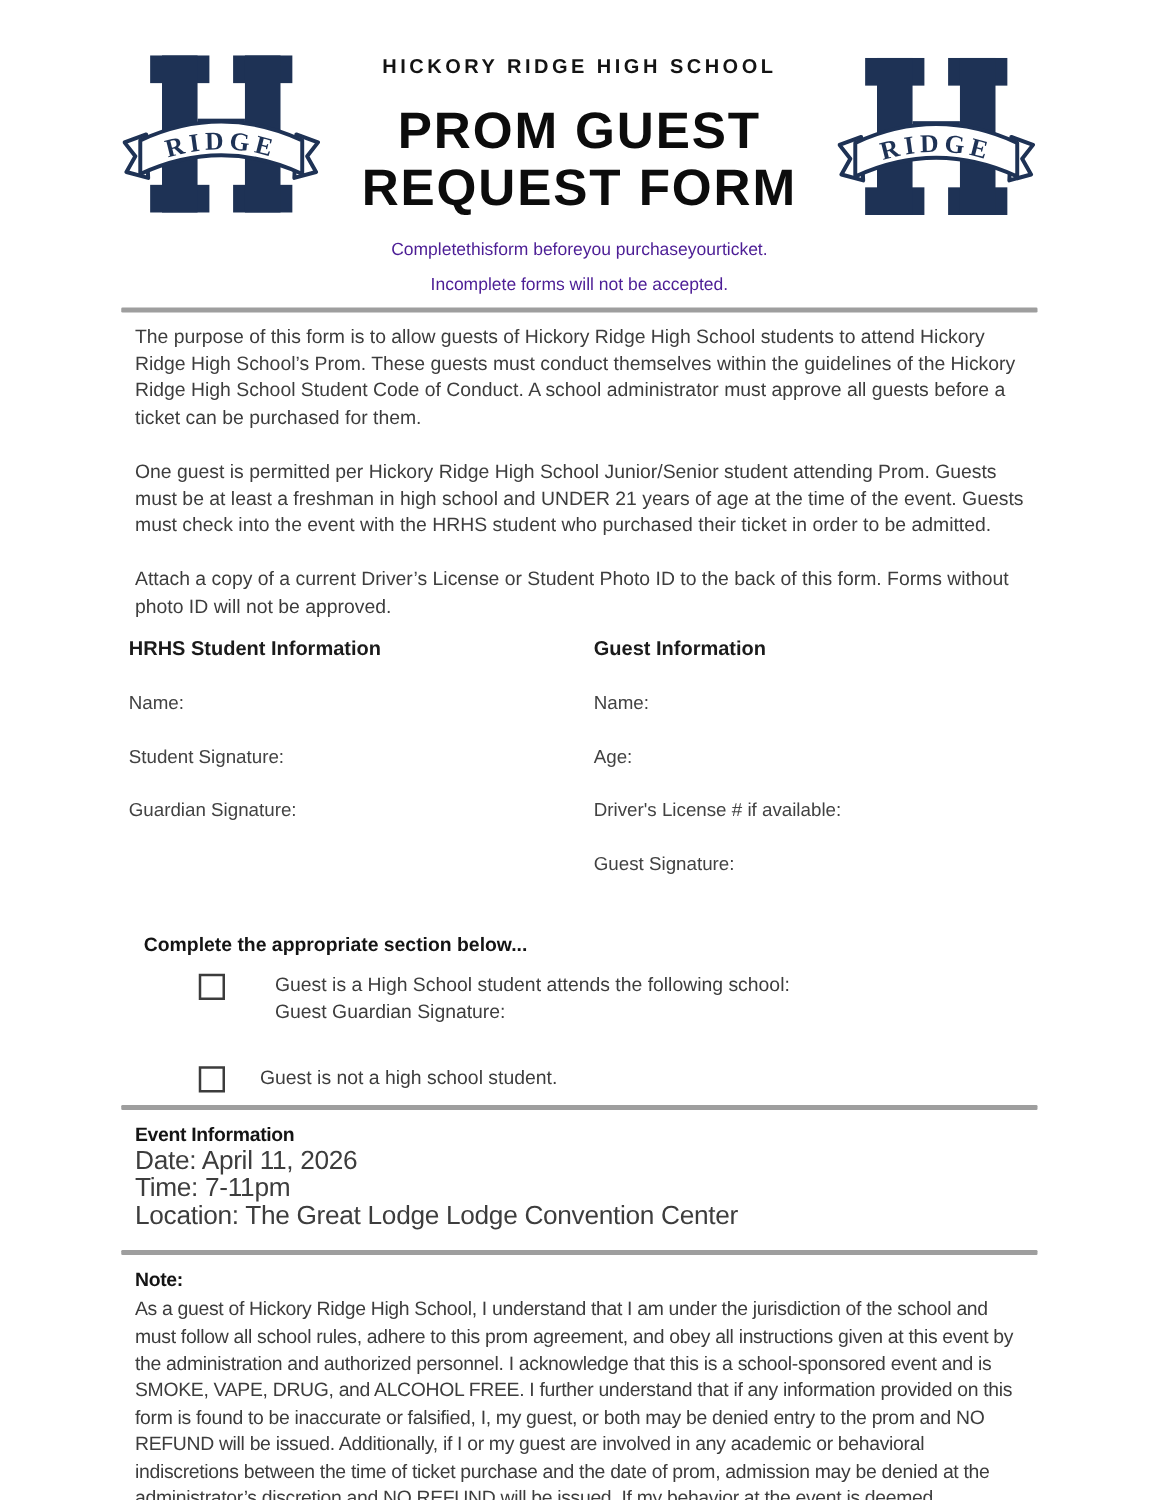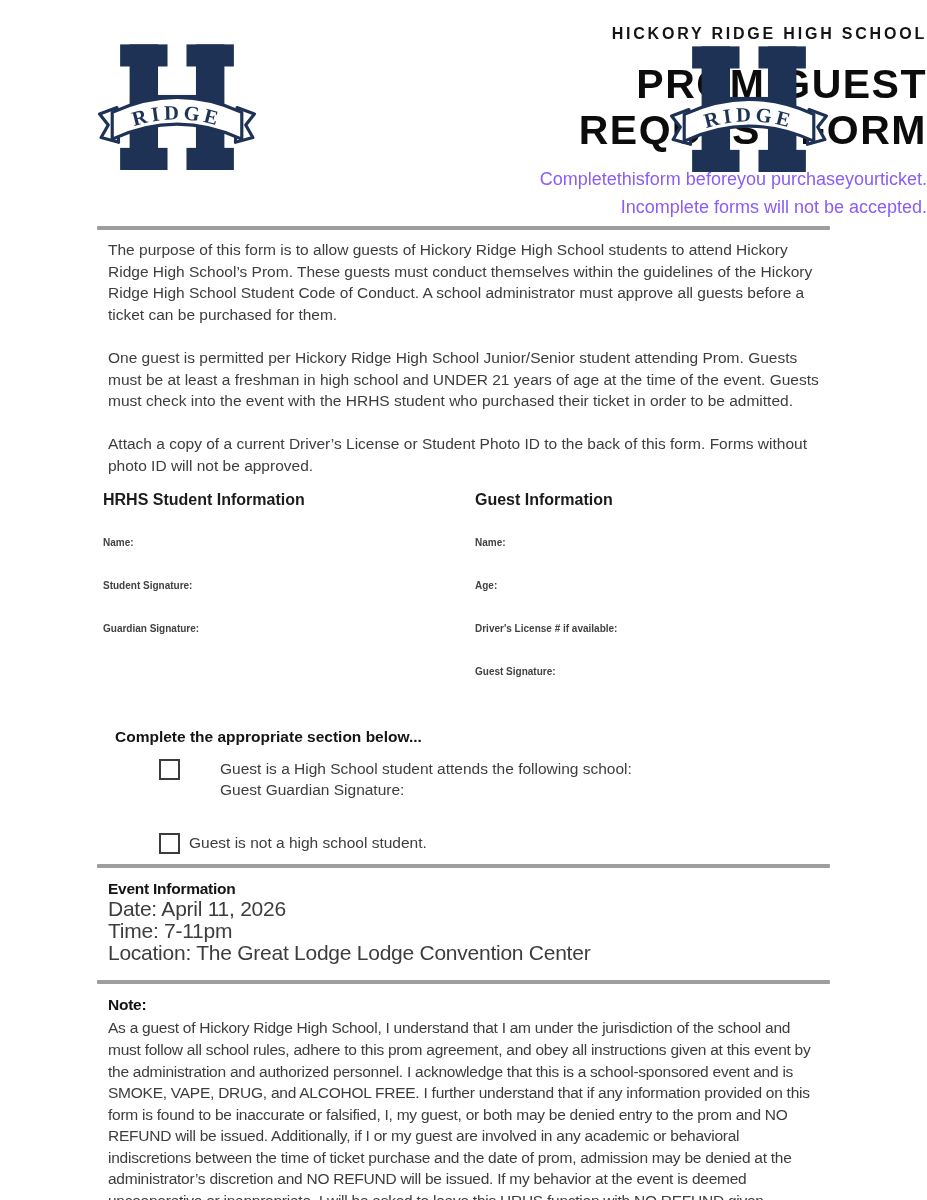--- a/index.html
+++ b/index.html
@@ -10,33 +10,33 @@
     height: 1200px;
     background: #ffffff;
     font-family: "Liberation Sans", sans-serif;
     color: #3d3d3d;
     overflow: hidden;
   }
   
   .logo { position: absolute; width: 158px; height: 136px; }
   .logo-left  { left: 98px;  top: 38px; }
   .logo-right { left: 670px; top: 40px; }
-  .header-center { padding-top: 25px; text-align: right; }
+  .header-center { padding-top: 45px; text-align: center; }
   .school-name {
     font-size: 16px; font-weight: bold; letter-spacing: 2.8px;
     color: #141414; line-height: 18px;
   }
   .form-title {
     margin-top: 18px;
     font-size: 41px; font-weight: bold; letter-spacing: 1.5px;
     color: #0c0c0c; line-height: 46px;
   }
   .subtitle {
     margin-top: 12px;
-    font-size: 18px; color: #8b5cf6; line-height: 28px;
+    font-size: 14px; color: #4c1d95; line-height: 28px;
   }
   
   .rule {
     height: 4px; background: #9e9e9e;
     margin-left: 97px; margin-right: 97px;
     border-radius: 1px;
   }
   .rule-1 { margin-top: 5px; }
   .rule-2 { margin-top: 10px; }
   .rule-3 { margin-top: 16px; }
@@ -52,32 +52,32 @@
     margin: 15px 97px 0;
     display: grid;
     grid-template-columns: 375px 1fr;
   }
   .info-col-left  { padding-left: 6px; }
   .info-col-right { padding-left: 3px; }
   .section-heading {
     font-size: 16px; font-weight: bold; color: #1b1b1b; line-height: 17px;
   }
   .field-label {
-    font-size: 10px; color: #424242; line-height: 17px; margin-top: 26px; font-weight: bold;
+    font-size: 15px; color: #424242; line-height: 17px; margin-top: 26px;
   }
   .info-col-left  .field-label:first-of-type { margin-top: 17px; }
   .info-col-right .field-label:first-of-type { margin-top: 13px; }
   
   .choice-section { margin: 48px 97px 0; padding-left: 18px; }
   .choice-heading {
     font-size: 15.5px; font-weight: bold; color: #141414; line-height: 17px;
   }
   .option-row { display: flex; align-items: flex-start; margin-left: 44px; }
   .option-row-1 { margin-top: 13px; gap: 31px; }
-  .option-row-2 { margin-top: 32px; }
+  .option-row-2 { margin-top: 32px; gap: 19px; }
   .checkbox {
     flex: 0 0 auto;
     width: 21px; height: 21px;
     border: 2px solid #3c3c3c;
     background: #ffffff;
     margin-top: 1px;
   }
   .option-labels { margin-left: 9px; font-size: 15.5px; color: #3d3d3d; line-height: 21px; }
   
   .event-section, .note-section { margin: 12px 97px; padding: 0 11px; letter-spacing: -0.25px; }

